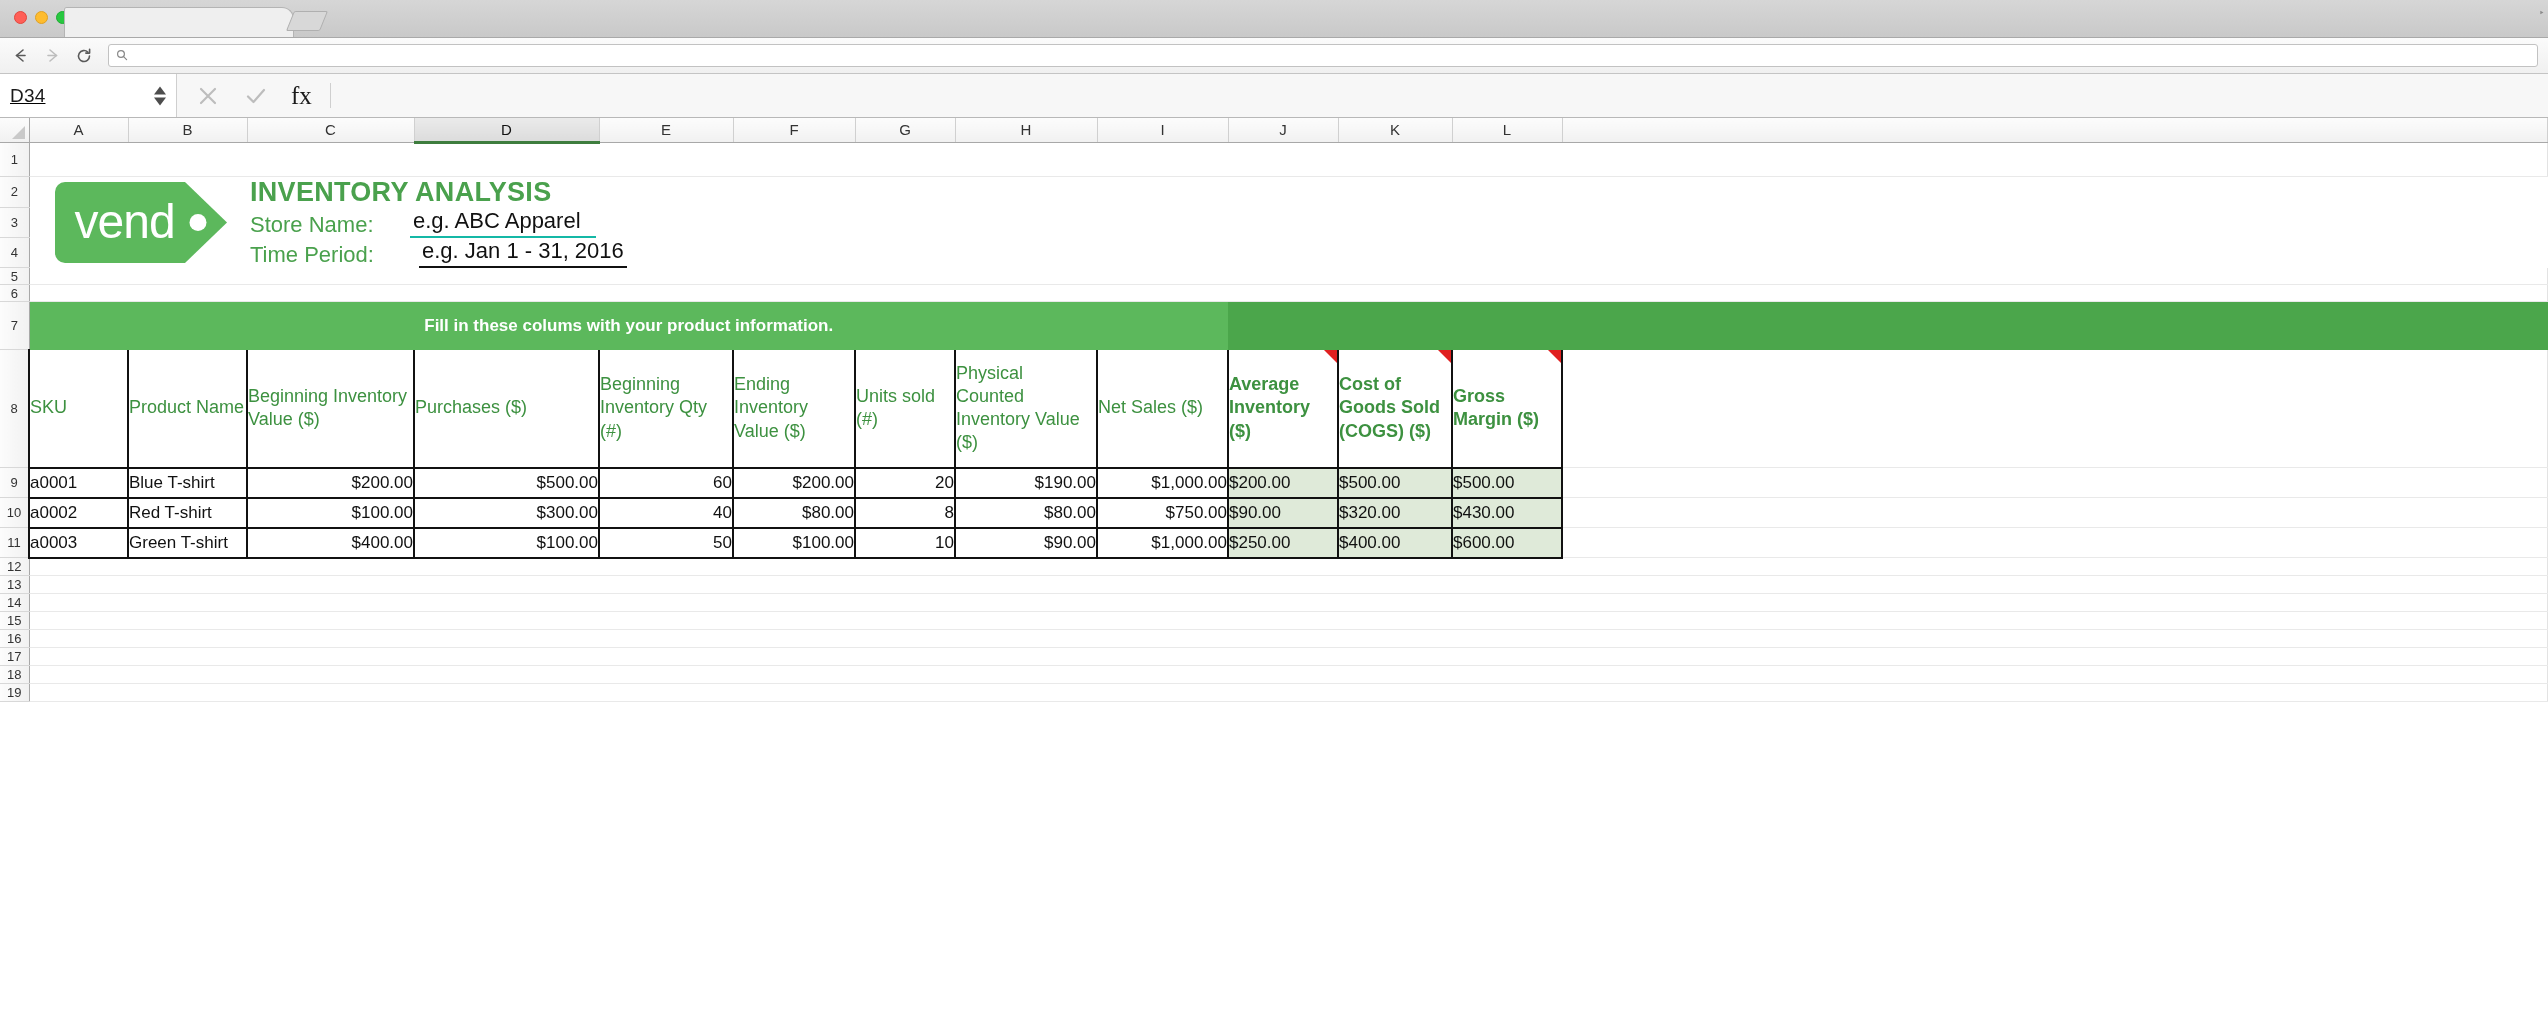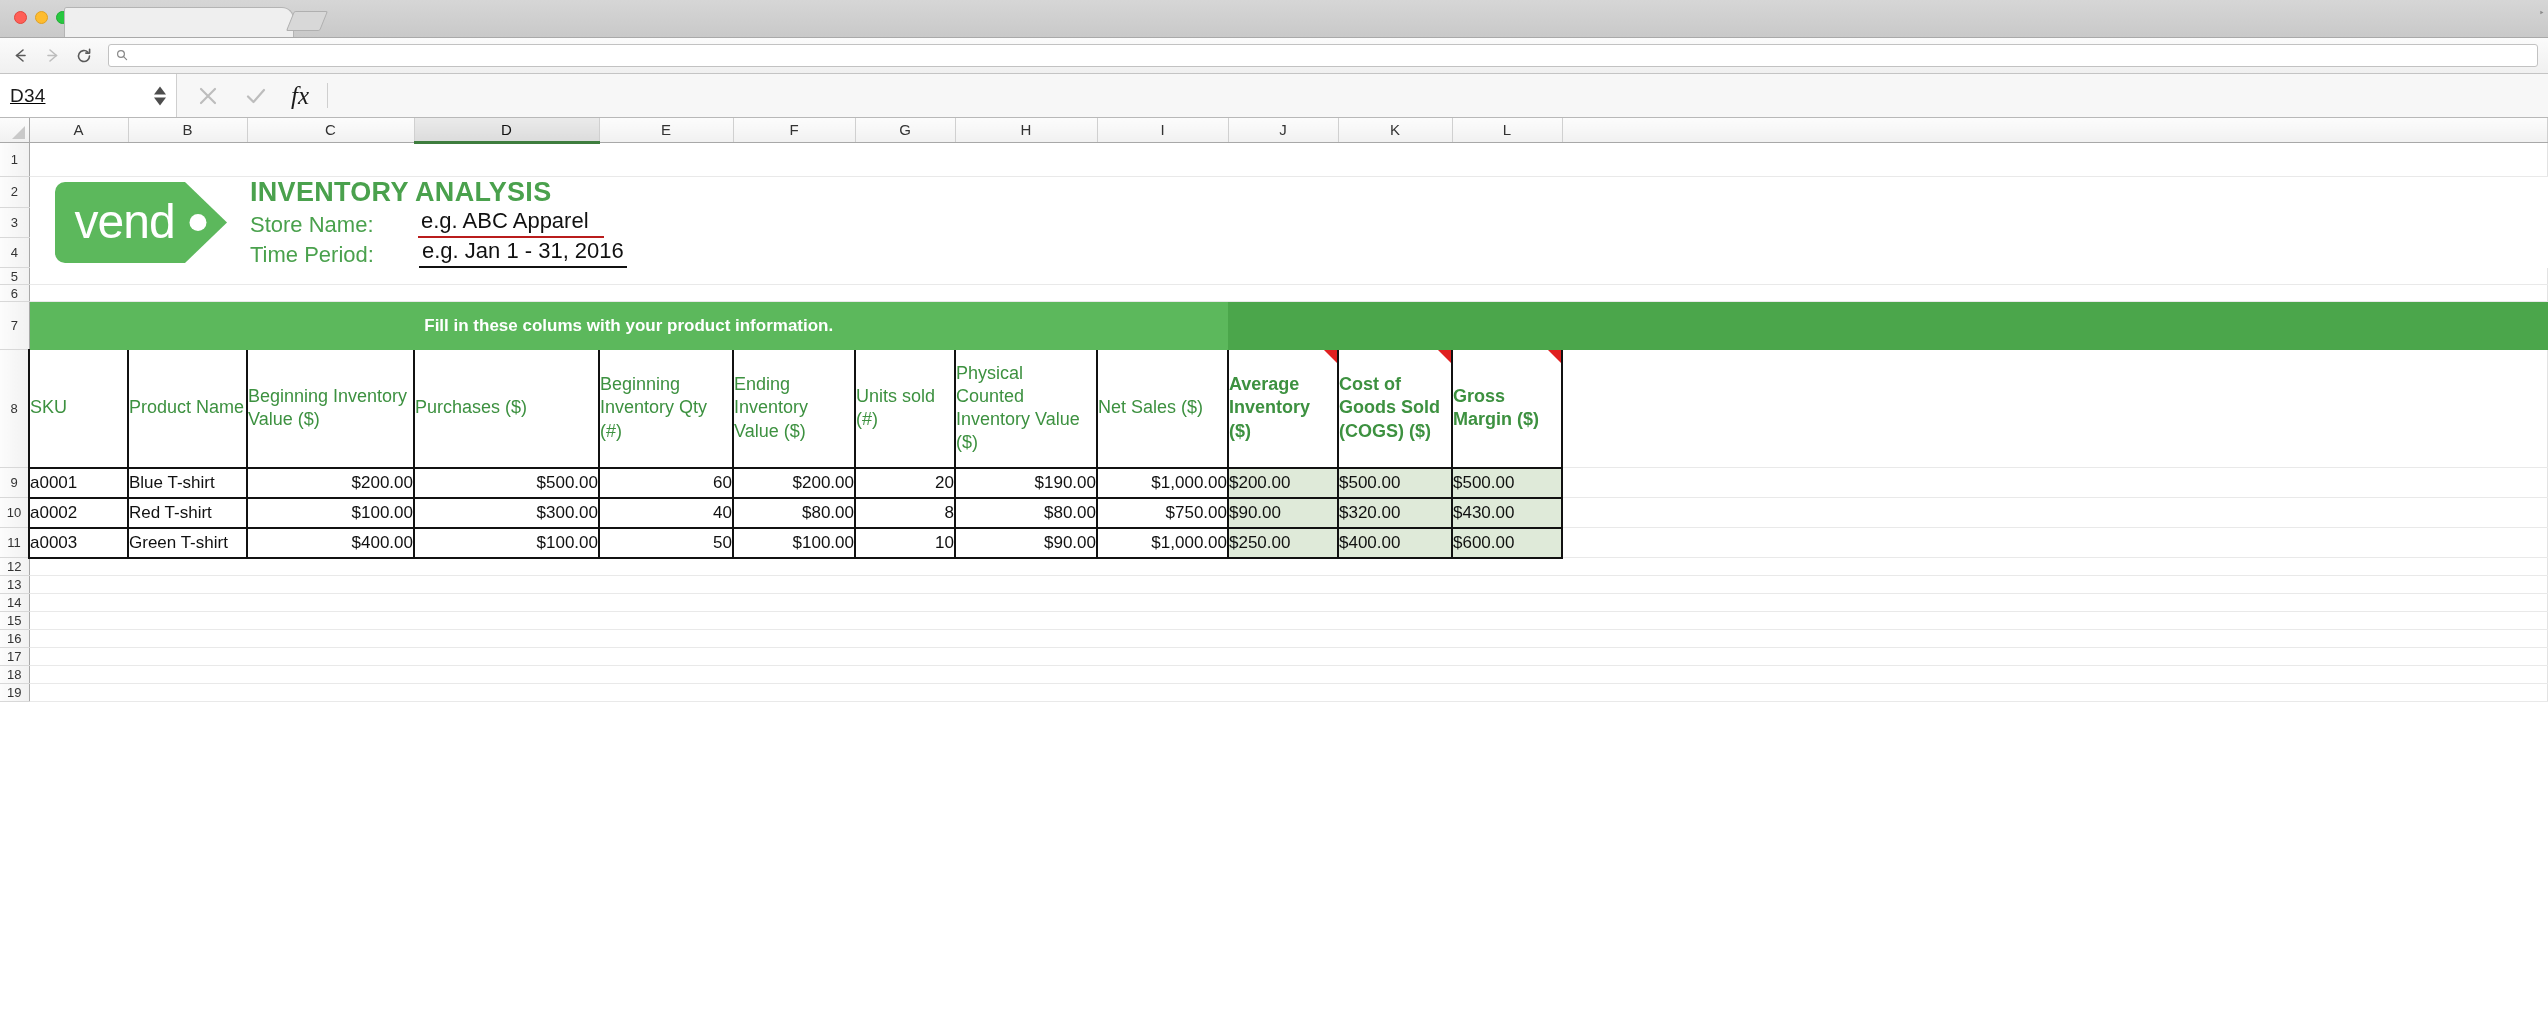--- a/index.html
+++ b/index.html
@@ -114,21 +114,21 @@
   .nb-spin {
     position:absolute; right: 10px; top: 50%; transform: translateY(-50%);
     display:flex; flex-direction:column; gap:3px; align-items:center;
   }
   .nb-spin .arrow { width:0;height:0;border-left:6px solid transparent;border-right:6px solid transparent; }
   .nb-spin .up   { border-bottom: 8px solid #4d4d4d; }
   .nb-spin .down { border-top: 8px solid #4d4d4d; }
 
   .fbuttons { display:flex; align-items:center; gap:22px; padding: 0 18px; }
   .fbtn { color:#bdbdbd; display:flex; align-items:center; }
-  .fbtn.fx { color:#1a1a1a; font-family:"Liberation Serif", serif; font-style:italic; font-size:25px; }
+  .fbtn.fx { color:#1a1a1a; font-family:"Liberation Serif", serif; font-size:25px; }
   .fdivider { width:1px; background:#cfcfcf; margin: 9px 0; }
   .finput { flex:1; background:#f7f7f7; display:flex; align-items:center; padding-left:10px; }
   .finput input { border:none;outline:none;background:transparent;width:100%;font-size:15px;color:#222;font-family:"Liberation Sans",sans-serif; }
 
   
   .gridwrap { position:relative; width:2548px; height: 855px; overflow:hidden; background:#fff; }
 
   table.grid { border-collapse: collapse; table-layout: fixed; width: 2548px; }
   table.grid td, table.grid th { padding:0; margin:0; }
 
@@ -358,23 +358,23 @@
           </div>
         </td>
         <td colspan="11" style="background:#fff;vertical-align:bottom;padding-left:3px;">
           <span style="color:#4aa14d;font-size:27px;font-weight:bold;letter-spacing:.3px;">INVENTORY ANALYSIS</span>
         </td>
       </tr>
 
       <tr style="height:30px">
         <td class="rowhead">3</td>
         <td colspan="11" style="background:#fff;vertical-align:middle;padding-left:3px;">
-          <div style="display:flex;align-items:flex-end;gap:8px;">
+          <div style="display:flex;align-items:flex-end;gap:0;">
             <span style="color:#4aa14d;font-size:22px;width:160px;display:inline-block;">Store Name:</span>
-            <span style="color:#111;font-size:22px;border-bottom:2px solid #b91c1c;min-width:186px;display:inline-block;padding:0 3px 2px 3px;">e.g. ABC Apparel</span>
+            <span style="color:#111;font-size:22px;border-bottom:2px solid #14b8a6;min-width:186px;display:inline-block;padding:0 3px 2px 3px;">e.g. ABC Apparel</span>
           </div>
         </td>
       </tr>
 
       <tr style="height:30px">
         <td class="rowhead">4</td>
         <td colspan="11" style="background:#fff;vertical-align:middle;padding-left:3px;">
           <div style="display:flex;align-items:flex-end;gap:9px;">
             <span style="color:#4aa14d;font-size:22px;width:160px;display:inline-block;">Time Period:</span>
             <span style="color:#111;font-size:22px;border-bottom:2px solid #111;min-width:186px;display:inline-block;padding:0 3px 2px 3px;">e.g. Jan 1 - 31, 2016</span>

